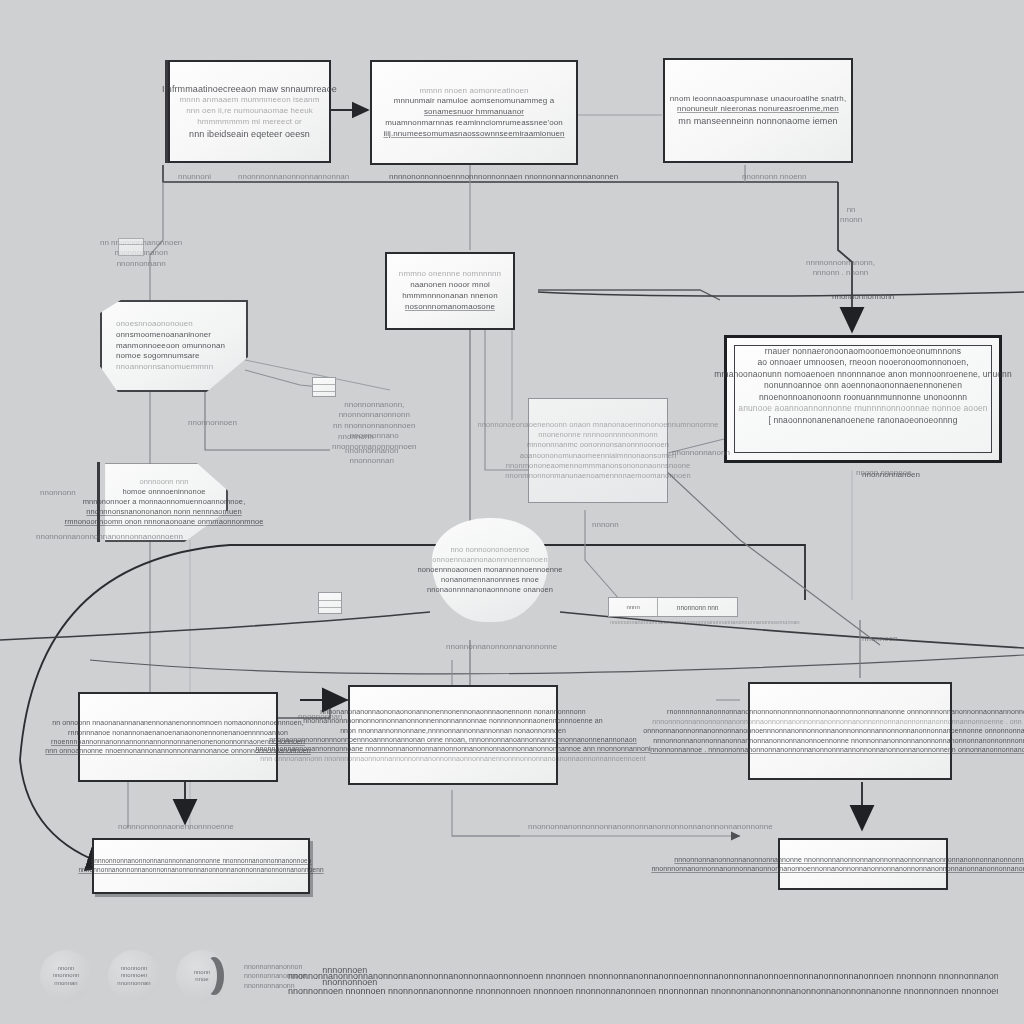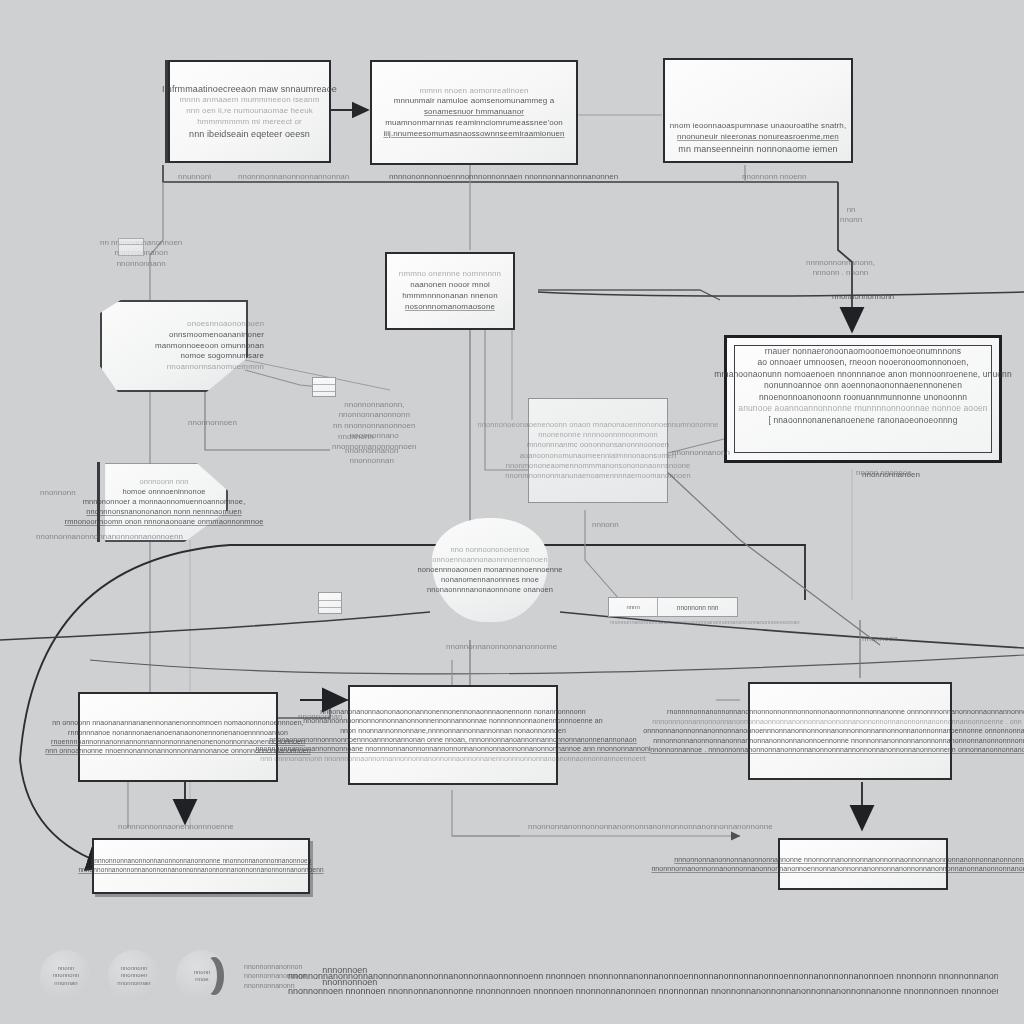--- a/index.html
+++ b/index.html
@@ -71,21 +71,21 @@
     background:linear-gradient(150deg,#fbfbfc 0%,#f2f3f3 60%,#e7e8e9 100%);
     clip-path:polygon(14% 0%,100% 0%,100% 62%,72% 100%,12% 100%,0% 72%,0% 14%);
     border:0;
   }
   .oct .polyline{
     position:absolute;inset:0;
     clip-path:polygon(14% 0%,100% 0%,100% 62%,72% 100%,12% 100%,0% 72%,0% 14%);
     box-shadow:inset 0 0 0 2px rgba(35,37,41,.85);
   }
   .oct .txt{position:relative;z-index:2;display:flex;flex-direction:column;
-    align-items:flex-end;justify-content:center;width:100%;height:100%;margin-left:32px;}
+    align-items:flex-start;justify-content:center;width:100%;height:100%;margin-left:32px;}
 
   .arrowshape{border:none;background:none;padding:0;}
   .arrowshape .poly{
     position:absolute;inset:0;
     background:linear-gradient(150deg,#fbfbfc 0%,#f3f4f4 60%,#e8e9ea 100%);
     clip-path:polygon(4% 2%,76% 2%,100% 36%,100% 60%,66% 100%,4% 100%);
   }
   .arrowshape .polyline{
     position:absolute;inset:0;
     clip-path:polygon(4% 2%,76% 2%,100% 36%,100% 60%,66% 100%,4% 100%);
@@ -252,21 +252,21 @@
   </div>
 
   <div class="node" style="left:370px;top:60px;width:208px;height:105px;">
     <span class="ln dim" style="font-size:8px">mmnn nnoen  aomonreatinoen</span>
     <span class="ln" style="font-size:8px">mnnunmair  namuloe aomsenomunammeg a</span>
     <span class="ln u" style="font-size:8px">sonamesnuor  hmmanuanor</span>
     <span class="ln" style="font-size:8px">muamnonmarnnas reaminnciomrumeassnee'oon</span>
     <span class="ln u" style="font-size:8px">iiij.nnumeesomumasnaossownnseemiraamionuen</span>
   </div>
 
-  <div class="node" style="left:663px;top:58px;width:190px;height:105px;justify-content:flex-end;">
+  <div class="node" style="left:663px;top:58px;width:190px;height:105px;">
     <span class="ln" style="font-size:8px">nnom ieoonnaoaspumnase unaouroatihe  snatrh,</span>
     <span class="ln u" style="font-size:8px">nnonuneuir nieeronas nonureasroenme,men</span>
     <span class="ln" style="font-size:8px"></span>
     <span class="ln" style="font-size:9px">mn manseenneinn nonnonaome iemen</span>
   </div>
 
   <div class="node oct" style="left:100px;top:300px;width:148px;height:92px;">
     <div class="poly"></div>
     <div class="polyline"></div>
     <div class="txt">

